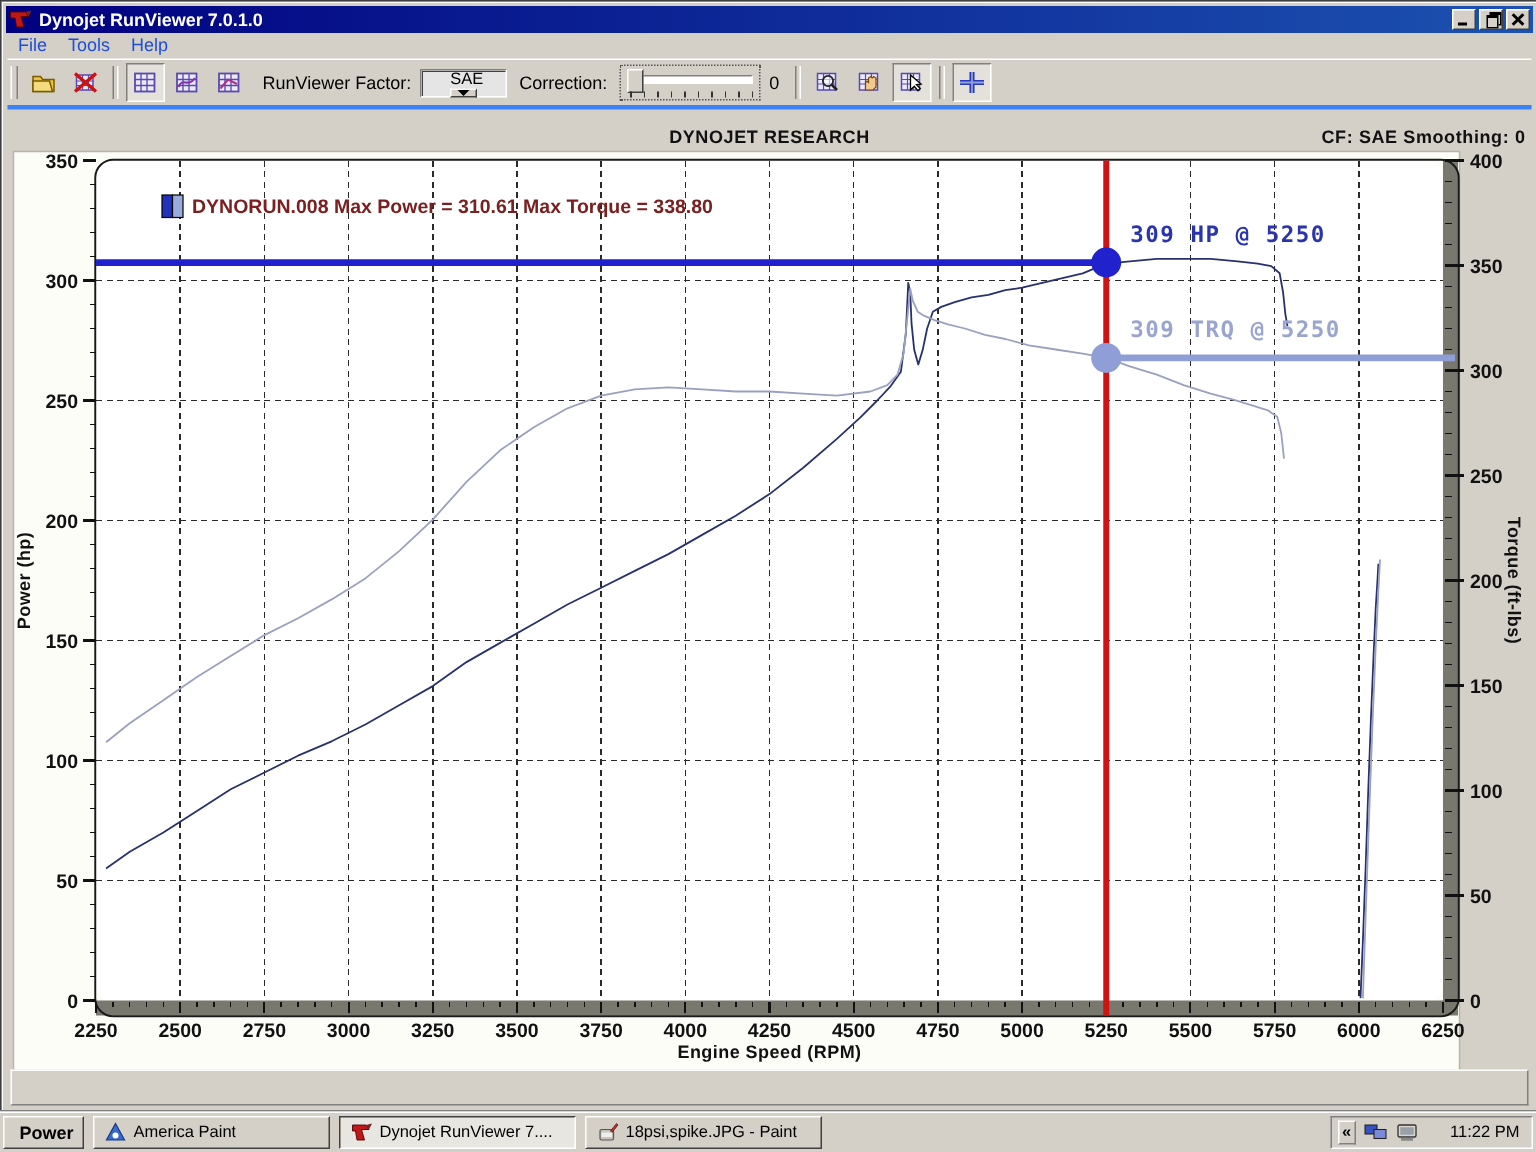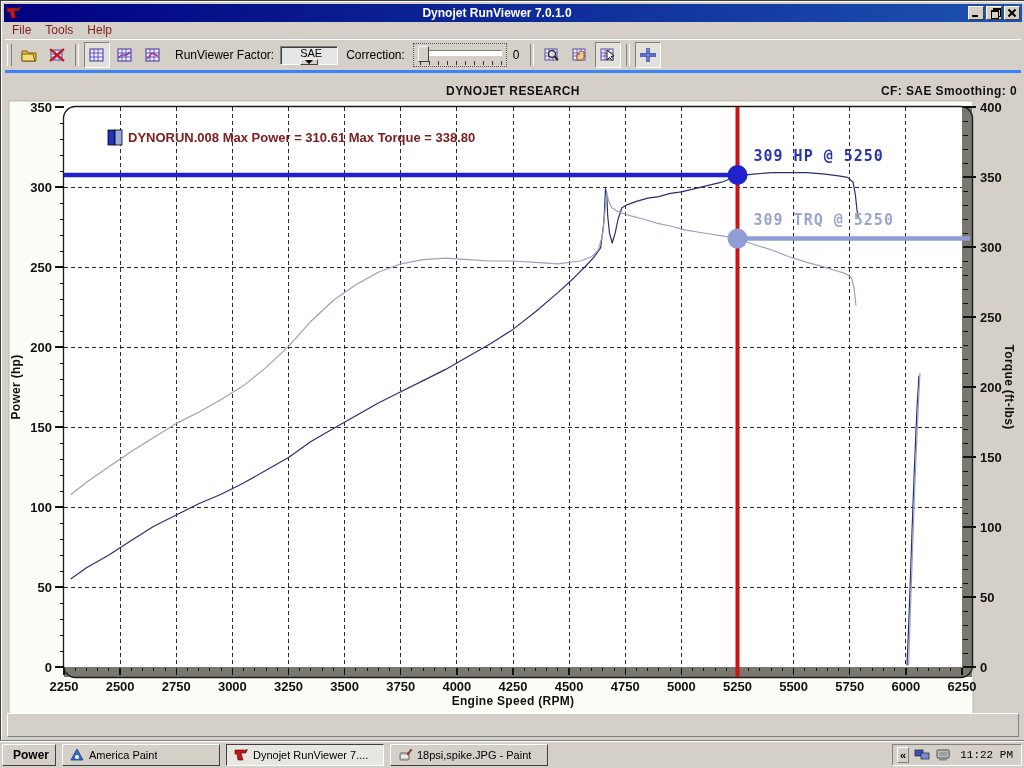--- a/index.html
+++ b/index.html
@@ -1,18 +1,18 @@
 <!DOCTYPE html>
 <html><head>
 <meta charset="utf-8">
 <style>
   html,body{margin:0;padding:0;}
   body{width:1024px;height:768px;overflow:hidden;background:#d4d0c8;
        font-family:"Liberation Sans",sans-serif;-webkit-font-smoothing:none;}
-  .screen{position:absolute;inset:0;width:831px;height:768px;text-align:center;}
+  .screen{position:absolute;inset:0;width:831px;height:768px;}
 
   
   .app-window{position:absolute;left:0;top:0;width:1024px;height:741px;
     background:#d4d0c8;border:1px solid #404040;box-shadow:inset 1px 1px 0 #fff, inset -1px -1px 0 #808080;}
   .titlebar{position:absolute;left:3px;top:3px;right:3px;height:18px;
     background:linear-gradient(90deg,#000080,#1c52b0);display:flex;align-items:center;padding:0 2px;}
   .titlebar .title{color:#fff;font-weight:bold;font-size:12px;margin-left:4px;flex:1;
     white-space:nowrap;overflow:hidden;}
   .app-icon16{width:16px;height:14px;display:inline-block;}
   .win-buttons{display:flex;gap:2px;}
@@ -21,21 +21,21 @@
   .win-btn.minimize::after{content:"";position:absolute;left:3px;bottom:2px;width:6px;height:2px;background:#000;}
   .win-btn.restore::after{content:"";position:absolute;left:4px;top:3px;width:6px;height:6px;
     border:1px solid #000;border-top-width:2px;background:#d4d0c8;}
   .win-btn.restore::before{content:"";position:absolute;left:6px;top:1px;width:6px;height:6px;
     border:1px solid #000;border-top-width:2px;}
   .win-btn.close::before,.win-btn.close::after{content:"";position:absolute;left:2px;top:5px;width:10px;height:2px;background:#000;}
   .win-btn.close::before{transform:rotate(45deg);}
   .win-btn.close::after{transform:rotate(-45deg);}
 
   
-  .menubar{position:absolute;left:4px;top:21px;right:4px;height:16px;display:flex;align-items:center;font-size:12px;color:#7f1d1d;}
+  .menubar{position:absolute;left:4px;top:21px;right:4px;height:16px;display:flex;align-items:center;font-size:12px;color:#1d4ed8;}
   .menu-item{padding:1px 7px;cursor:default;}
 
   
   .toolbar{position:absolute;left:4px;top:38px;right:4px;height:30px;display:flex;align-items:center;
     border-top:1px solid #fff;border-bottom:1px solid #808080;background:#d4d0c8;}
   .grip{width:3px;height:22px;margin:0 3px 0 2px;border-left:1px solid #fff;border-right:1px solid #808080;background:#d4d0c8;}
   .tb-btn{width:24px;height:24px;display:flex;align-items:center;justify-content:center;border:1px solid transparent;margin:0 1px;}
   .tb-btn.pressed{border-color:#808080 #fff #fff #808080;background:#e4e1da;}
   .tb-sep{width:2px;height:22px;margin:0 4px;border-left:1px solid #808080;border-right:1px solid #fff;}
   .tb-label{font-size:12px;color:#000;margin:0 6px 0 8px;white-space:nowrap;}
@@ -75,21 +75,21 @@
     background:#d4d0c8;border:1px solid;border-color:#fff #404040 #404040 #fff;padding:0 6px;box-sizing:border-box;
     white-space:nowrap;overflow:hidden;}
   .start-btn{width:54px;font-weight:bold;font-size:12px;margin-right:6px;}
   .task{width:158px;margin-right:6px;}
   .task.active{border-color:#404040 #fff #fff #404040;background:#e8e6e0;font-weight:normal;}
   .task .t-label{overflow:hidden;text-overflow:ellipsis;}
   .tray{margin-left:auto;height:22px;display:flex;align-items:center;gap:5px;
     border:1px solid;border-color:#808080 #fff #fff #808080;padding:0 8px 0 4px;box-sizing:border-box;}
   .tray .chevron{font-size:11px;font-weight:bold;border:1px solid;border-color:#fff #808080 #808080 #fff;
     padding:0 2px;line-height:14px;}
-  .tray .time{font-size:11px;margin-left:4px;font-family:Liberation Mono, monospace;}
+  .tray .time{font-size:11px;margin-left:16px;}
   .ticon{width:16px;height:14px;}
 </style>
 </head>
 <body>
 
 <div class="screen">
 
   <div class="app-window">
 
     <div class="titlebar">

